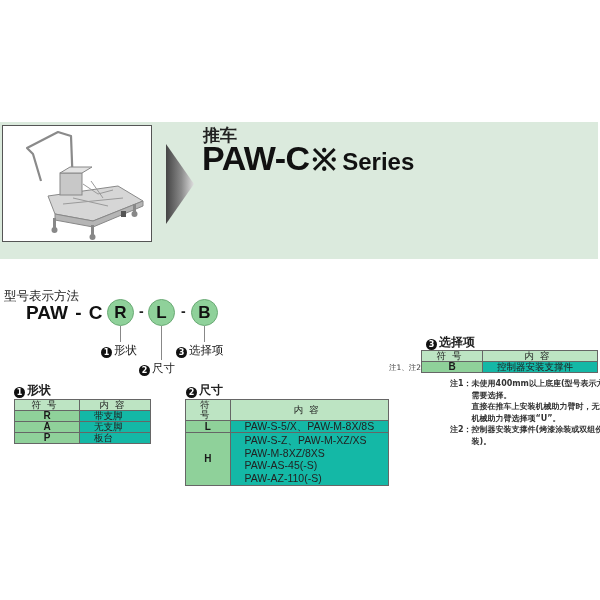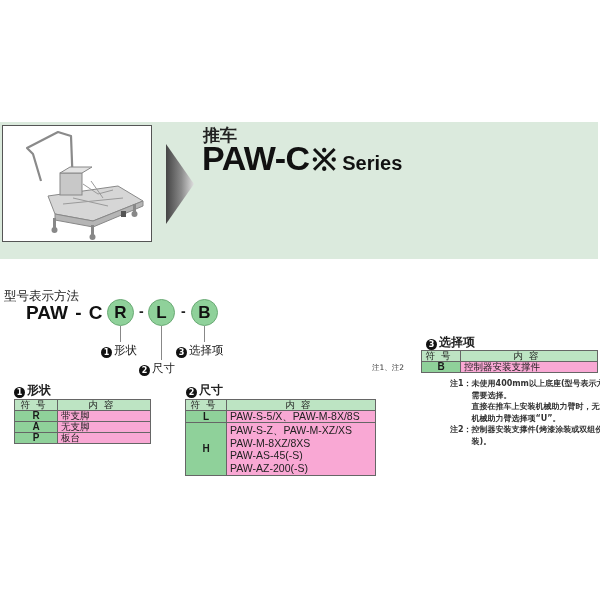--- a/index.html
+++ b/index.html
@@ -9,40 +9,40 @@
 
   
   .banner { left:0; top:122px; width:598px; height:137px; background:#dbeadd; }
   .photo { left:2px; top:125px; width:150px; height:117px; background:#fff; border:1px solid #555; box-sizing:border-box; }
   .arrow-grad { left:166px; top:144px; width:28px; height:80px;
      background:linear-gradient(90deg,#444 0%,#8a8a8a 55%,#e0e0e0 100%);
      clip-path:polygon(0 0,100% 50%,0 100%); }
   .subtitle { left:203px; top:124px; font-size:17px; font-weight:bold; color:#222; }
   .title { left:202px; top:138px; font-family:"Liberation Sans",sans-serif; font-weight:bold; font-size:34px; color:#111; letter-spacing:-0.5px; line-height:40px; white-space:nowrap; }
   .title .mark { font-size:30px; margin-left:2px; }
-  .title .series { font-size:20px; margin-left:6px; letter-spacing:0; }
+  .title .series { font-size:24px; margin-left:6px; letter-spacing:0; }
 
   
   .sec-heading { left:4px; top:288px; font-size:12.5px; color:#222; }
   .code-prefix { left:26px; top:302px; font-family:"Liberation Sans",sans-serif; font-weight:bold; font-size:19px; color:#111; word-spacing:2px; }
   .circle { width:27px; height:27px; border-radius:50%; background:#8fd19a; border:1px solid #6aaa75;
             box-sizing:border-box; display:flex; align-items:center; justify-content:center;
             font-family:"Liberation Sans",sans-serif; font-weight:bold; font-size:17px; color:#111; }
   .dash { font-family:"Liberation Sans",sans-serif; font-weight:bold; font-size:14px; color:#222; }
   .vline { width:1px; background:#888; }
   .num { display:inline-flex; width:11px; height:11px; border-radius:50%; background:#111; color:#fff;
          font-size:8px; font-weight:bold; align-items:center; justify-content:center; margin-right:2px; vertical-align:-1px;}
   .lbl { font-size:11.5px; color:#222; white-space:nowrap; }
 
   .tbl-title { font-size:12px; color:#222; font-weight:bold; white-space:nowrap; }
   table.spec { border-collapse:collapse; border:1.5px solid #333; font-size:9.5px; }
-  table.spec td, table.spec th { border:1px solid #666; padding:0 3px; height:10px; line-height:10px; }
+  table.spec td, table.spec th { border:1px solid #666; padding:0 14px; height:10px; line-height:10px; }
   table.spec th { background:#bde4c3; font-weight:normal; letter-spacing:6px; text-align:center; color:#222; }
   table.spec td.sym { background:#8fd19a; text-align:center; font-weight:bold; font-family:"Liberation Sans",sans-serif; font-size:10px; }
-  table.spec td.desc { background:#f9a8d4; text-align:left; color:#222; white-space:nowrap; }
+  table.spec td.desc { background:#14b8a6; text-align:left; color:#222; white-space:nowrap; }
   table.t2 td.desc { font-family:"Liberation Sans",sans-serif; font-size:10.5px; }
 
   .note-side { font-size:7.5px; color:#333; }
   .notes { left:450px; top:378px; width:175px; font-size:8px; color:#333; line-height:11.5px;font-weight:bold; }
   .note { display:flex; }
   .note .nl { white-space:nowrap; }
   .note .nt { flex:1; }
 </style>
 </head>
 <body>
@@ -142,30 +142,30 @@
   <tr>
     <td class="sym">L</td>
     <td class="desc" style="height:11px;line-height:11px;">PAW-S-5/X、PAW-M-8X/8S</td>
   </tr>
   <tr>
     <td class="sym">H</td>
     <td class="desc" style="line-height:12.5px;padding-top:1px;padding-bottom:1px;margin-top:32px;">
       <div>PAW-S-Z、PAW-M-XZ/XS</div>
       <div>PAW-M-8XZ/8XS</div>
       <div>PAW-AS-45(-S)</div>
-      <div>PAW-AZ-200(-S)</div>
+      <div>PAW-AZ-110(-S)</div>
     </td>
   </tr>
 </tbody>
   </table>
 
 <div class="abs tbl-title" style="left:426px;top:334px;">
   <span class="num">3</span><span>选择项</span>
 </div>
-<div class="abs note-side" style="left:372px;top:363px;text-align:center;">注1、注2</div>
+<div class="abs note-side" style="left:389px;top:363px;text-align:center;">注1、注2</div>
 <table class="abs spec t3" style="left:421px;top:350px;width:177px;">
   <tbody>
       <tr>
     <th style="width:32px;">符号</th>
     <th>内容</th>
   </tr>
   <tr>
     <td class="sym">B</td>
     <td class="desc">控制器安装支撑件</td>
   </tr>

